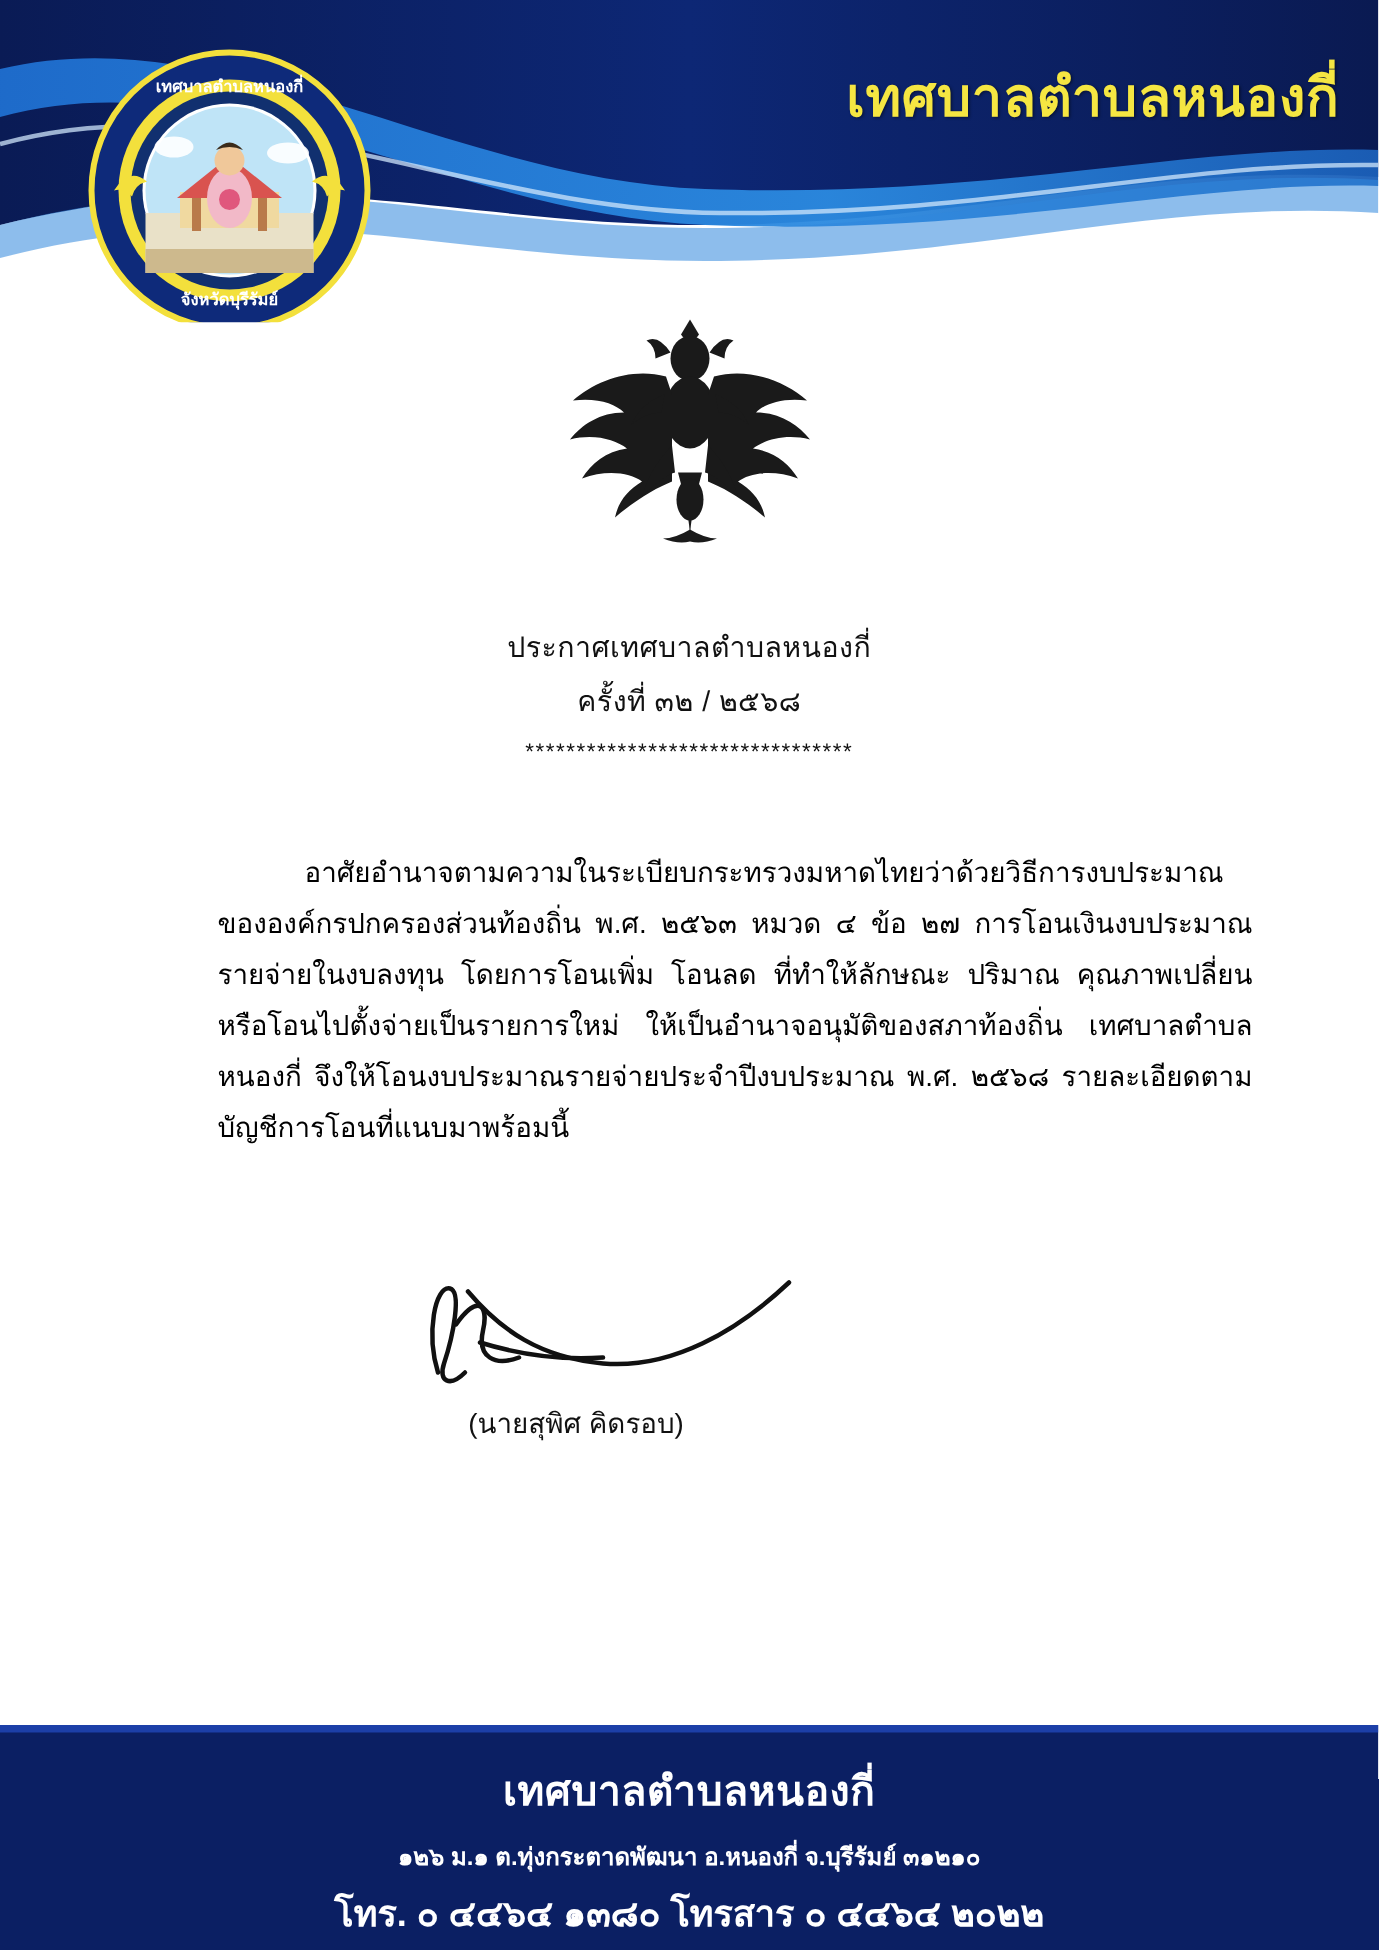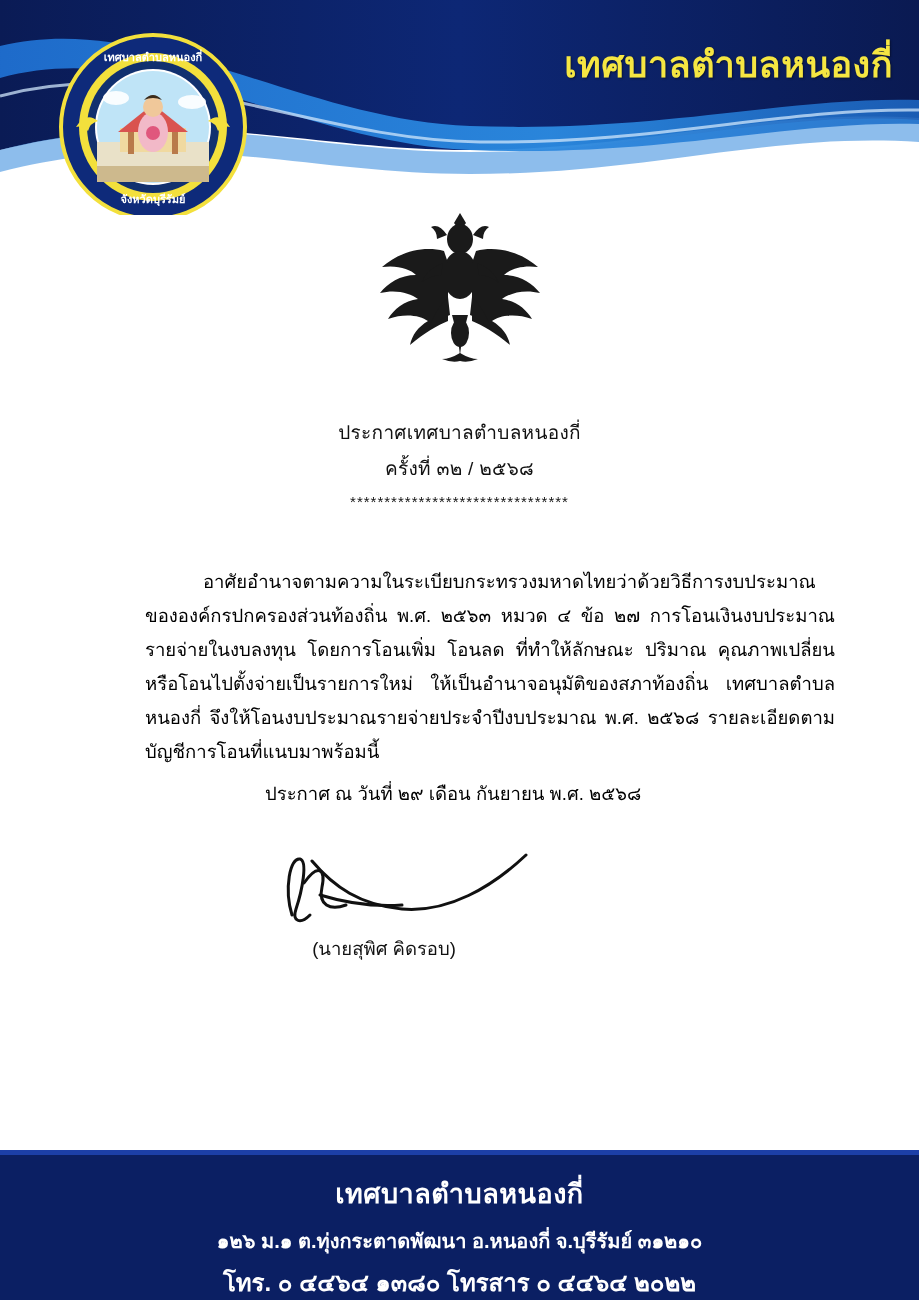--- a/index.html
+++ b/index.html
@@ -157,21 +157,21 @@
     background: #1c3fa8;
   }
   .footer-title {
     margin-top: 22px;
     font-size: 27px;
     font-weight: bold;
     letter-spacing: 0.5px;
   }
   .footer-addr {
     margin-top: 10px;
-    font-size: 20px;
+    font-size: 16px;
     font-weight: bold;
   }
   .footer-tel {
     margin-top: 6px;
     font-size: 24px;
     font-weight: bold;
   }
 </style>
 </head>
 <body>
@@ -263,21 +263,20 @@
     </svg>
 
     <div class="doc-head">
       <div class="doc-line">ประกาศเทศบาลตำบลหนองกี่</div>
       <div class="doc-line">ครั้งที่  ๓๒ / ๒๕๖๘</div>
       <div class="stars">********************************</div>
     </div>
 
     <div class="body-text">
       <div class="para-indent">อาศัยอำนาจตามความในระเบียบกระทรวงมหาดไทยว่าด้วยวิธีการงบประมาณขององค์กรปกครองส่วนท้องถิ่น  พ.ศ.  ๒๕๖๓  หมวด  ๔  ข้อ  ๒๗  การโอนเงินงบประมาณรายจ่ายในงบลงทุน  โดยการโอนเพิ่ม  โอนลด  ที่ทำให้ลักษณะ  ปริมาณ  คุณภาพเปลี่ยน  หรือโอนไปตั้งจ่ายเป็นรายการใหม่  ให้เป็นอำนาจอนุมัติของสภาท้องถิ่น  เทศบาลตำบลหนองกี่  จึงให้โอนงบประมาณรายจ่ายประจำปีงบประมาณ  พ.ศ.  ๒๕๖๘  รายละเอียดตามบัญชีการโอนที่แนบมาพร้อมนี้</div>
-      <div class="date-line">ประกาศ  ณ  วันที่  ๒๙  เดือน  กันยายน  พ.ศ.  ๒๕๖๘</div>
     </div>
 
     <div class="signature">
       <svg class="sig-svg" width="300" height="90" viewBox="0 0 300 90">
         <g fill="none" stroke="#111" stroke-width="3" stroke-linecap="round">
           <path d="M58,72 C50,46 56,14 66,16 C74,18 68,48 62,66 C58,78 66,82 76,72"></path>
           <path d="M70,40 C84,20 92,26 88,44 C84,62 96,68 112,62"></path>
           <path d="M78,18 C100,44 126,62 168,66 C214,70 258,44 292,12"></path>
           <path d="M86,52 C112,60 140,64 168,62"></path>
         </g>

